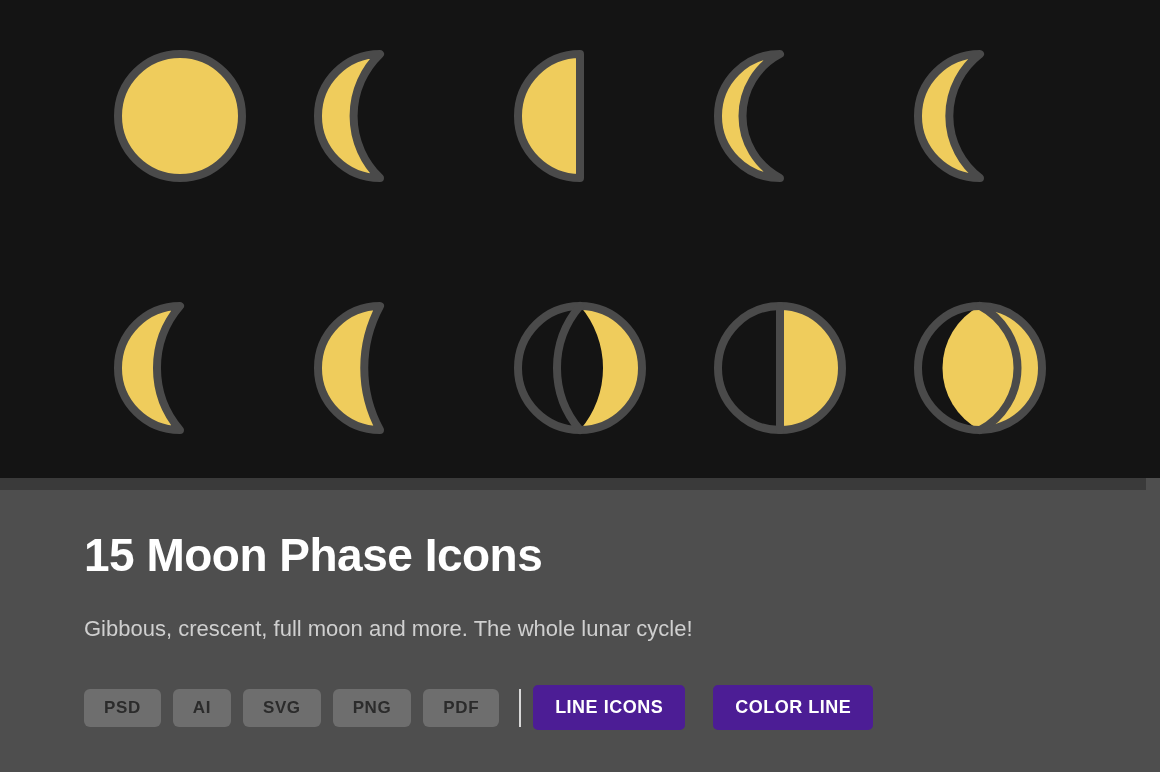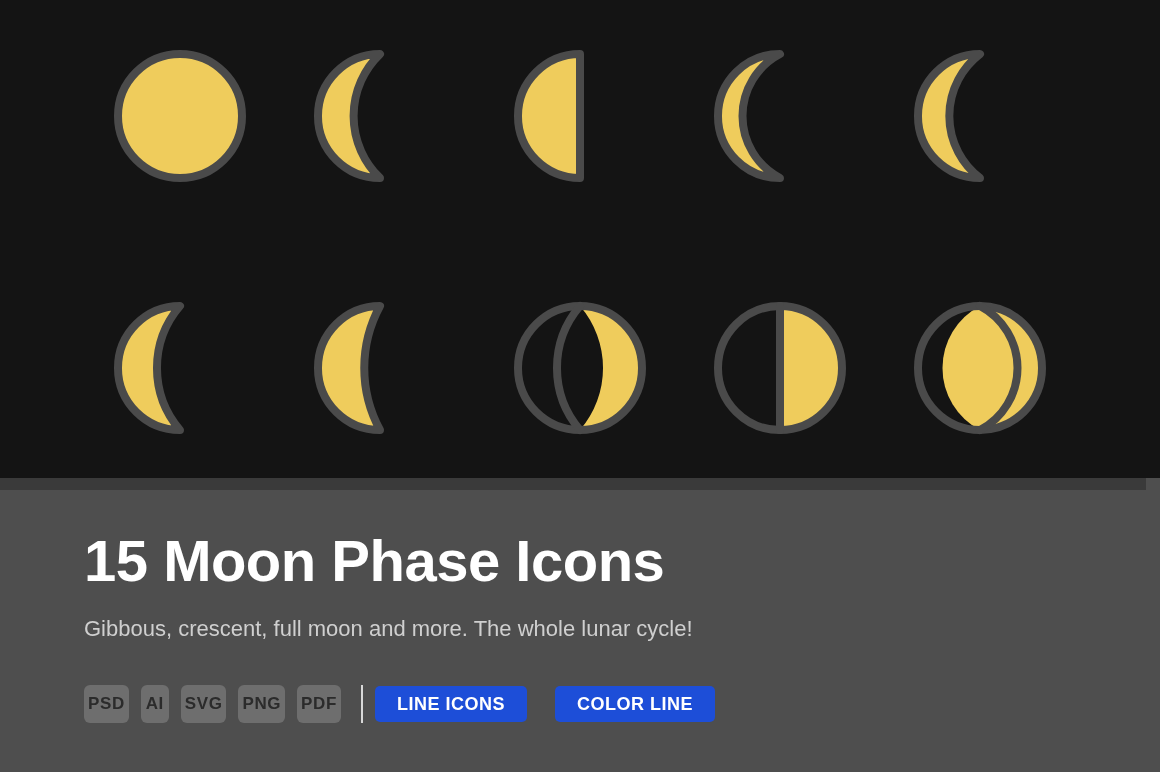--- a/index.html
+++ b/index.html
@@ -46,63 +46,63 @@
 
   
   .info-panel {
     position:absolute; left:0; top:490px;
     width:1160px; height:282px;
     background:#4e4e4e;
   }
   .page-title {
     position:absolute; left:84px; top:42px;
     margin:0;
-    font-size:58px; line-height:1;
+    font-size:46px; line-height:1;
     font-weight:bold;
     color:#ffffff;
     letter-spacing:-0.5px;
   }
   .page-subtitle {
     position:absolute; left:84px; top:128px;
     margin:0;
     font-size:22px; line-height:1;
     font-weight:normal;
     color:#cfcfcf;
   }
 
   .action-bar {
     position:absolute; left:84px; top:195px;
     display:flex; align-items:center;
   }
   .format-badge {
     height:38px;
     min-width:28px;
-    padding:0 4px;
+    padding:0 20px;
     margin-right:12px;
     border-radius:6px;
     background:#6e6e6e;
     color:#2b2b2b;
     font-size:17px;
     font-weight:bold;
     letter-spacing:0.6px;
     display:flex; align-items:center; justify-content:center;
     box-sizing:border-box;
     cursor:pointer;
   }
   .bar-divider {
     width:2px; height:38px;
     margin:0 12px 0 8px;
     background:#d8d8d8;
   }
   .cta-button {
-    height:36px;
+    height:45px;
     padding:0 22px;
     margin-right:28px;
     border-radius:5px;
-    background:#1d4ed8;
+    background:#4c1d95;
     color:#ffffff;
     font-size:18px;
     font-weight:bold;
     letter-spacing:0.5px;
     display:flex; align-items:center; justify-content:center;
     box-sizing:border-box;
     cursor:pointer;
   }
 </style>
 </head>

